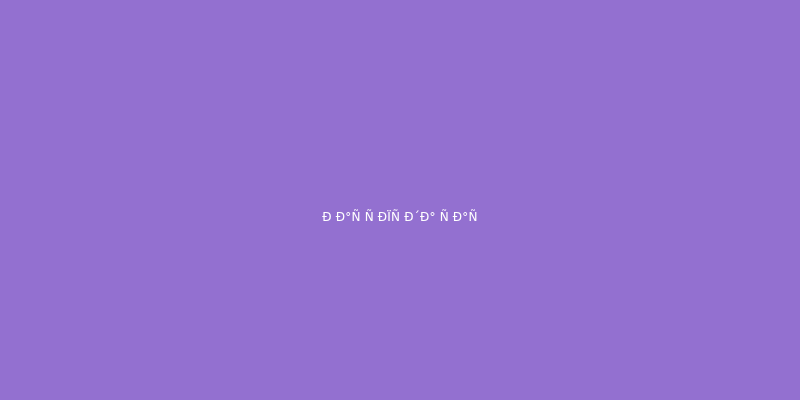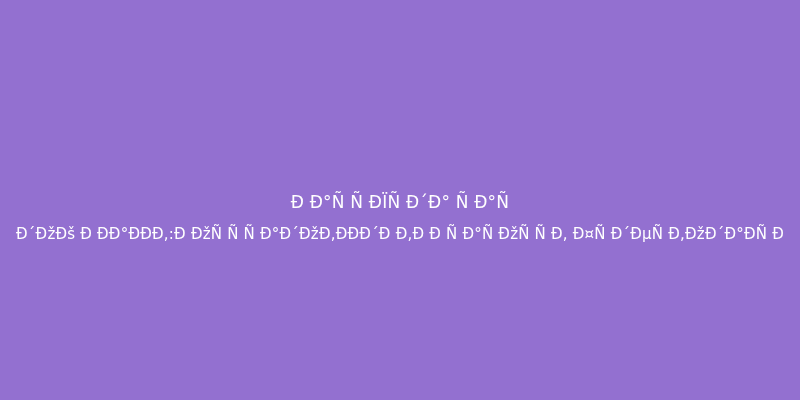--- a/index.html
+++ b/index.html
@@ -49,28 +49,28 @@
     font-size: 15px;
     line-height: 32px;
     letter-spacing: 0.2px;
     white-space: nowrap;
     text-align: center;
     
     flex: 0 0 auto;
   }
 
   .msg-line.primary {
-    font-size: 17px;
+    font-size: 12px;
+    margin-top: 15px;
   }
 
   .msg-line.secondary {
     font-size: 15px;
   }
 </style>
 </head>
 <body>
 
 <div id="page">
   <div id="message-block">
     <div class="msg-line primary">Ð Ð°Ñ Ñ ÐÏÑ  Ð´Ð° Ñ Ð°Ñ</div>
-    <div class="msg-line secondary">Ð´ÐžÐš Ð ÐÐ°ÐÐÐ,:Ð ÐžÑ Ñ Ñ Ð°Ð´ÐžÐ,ÐÐÐ´Ð Ð,Ð Ð Ñ Ð°Ñ ÐžÑ Ñ  Ð, Ð¤Ñ Ð´ÐµÑ Ð,ÐžÐ´Ð°ÐÑ Ð</div>
   </div>
 </div>
 
 </body></html>

